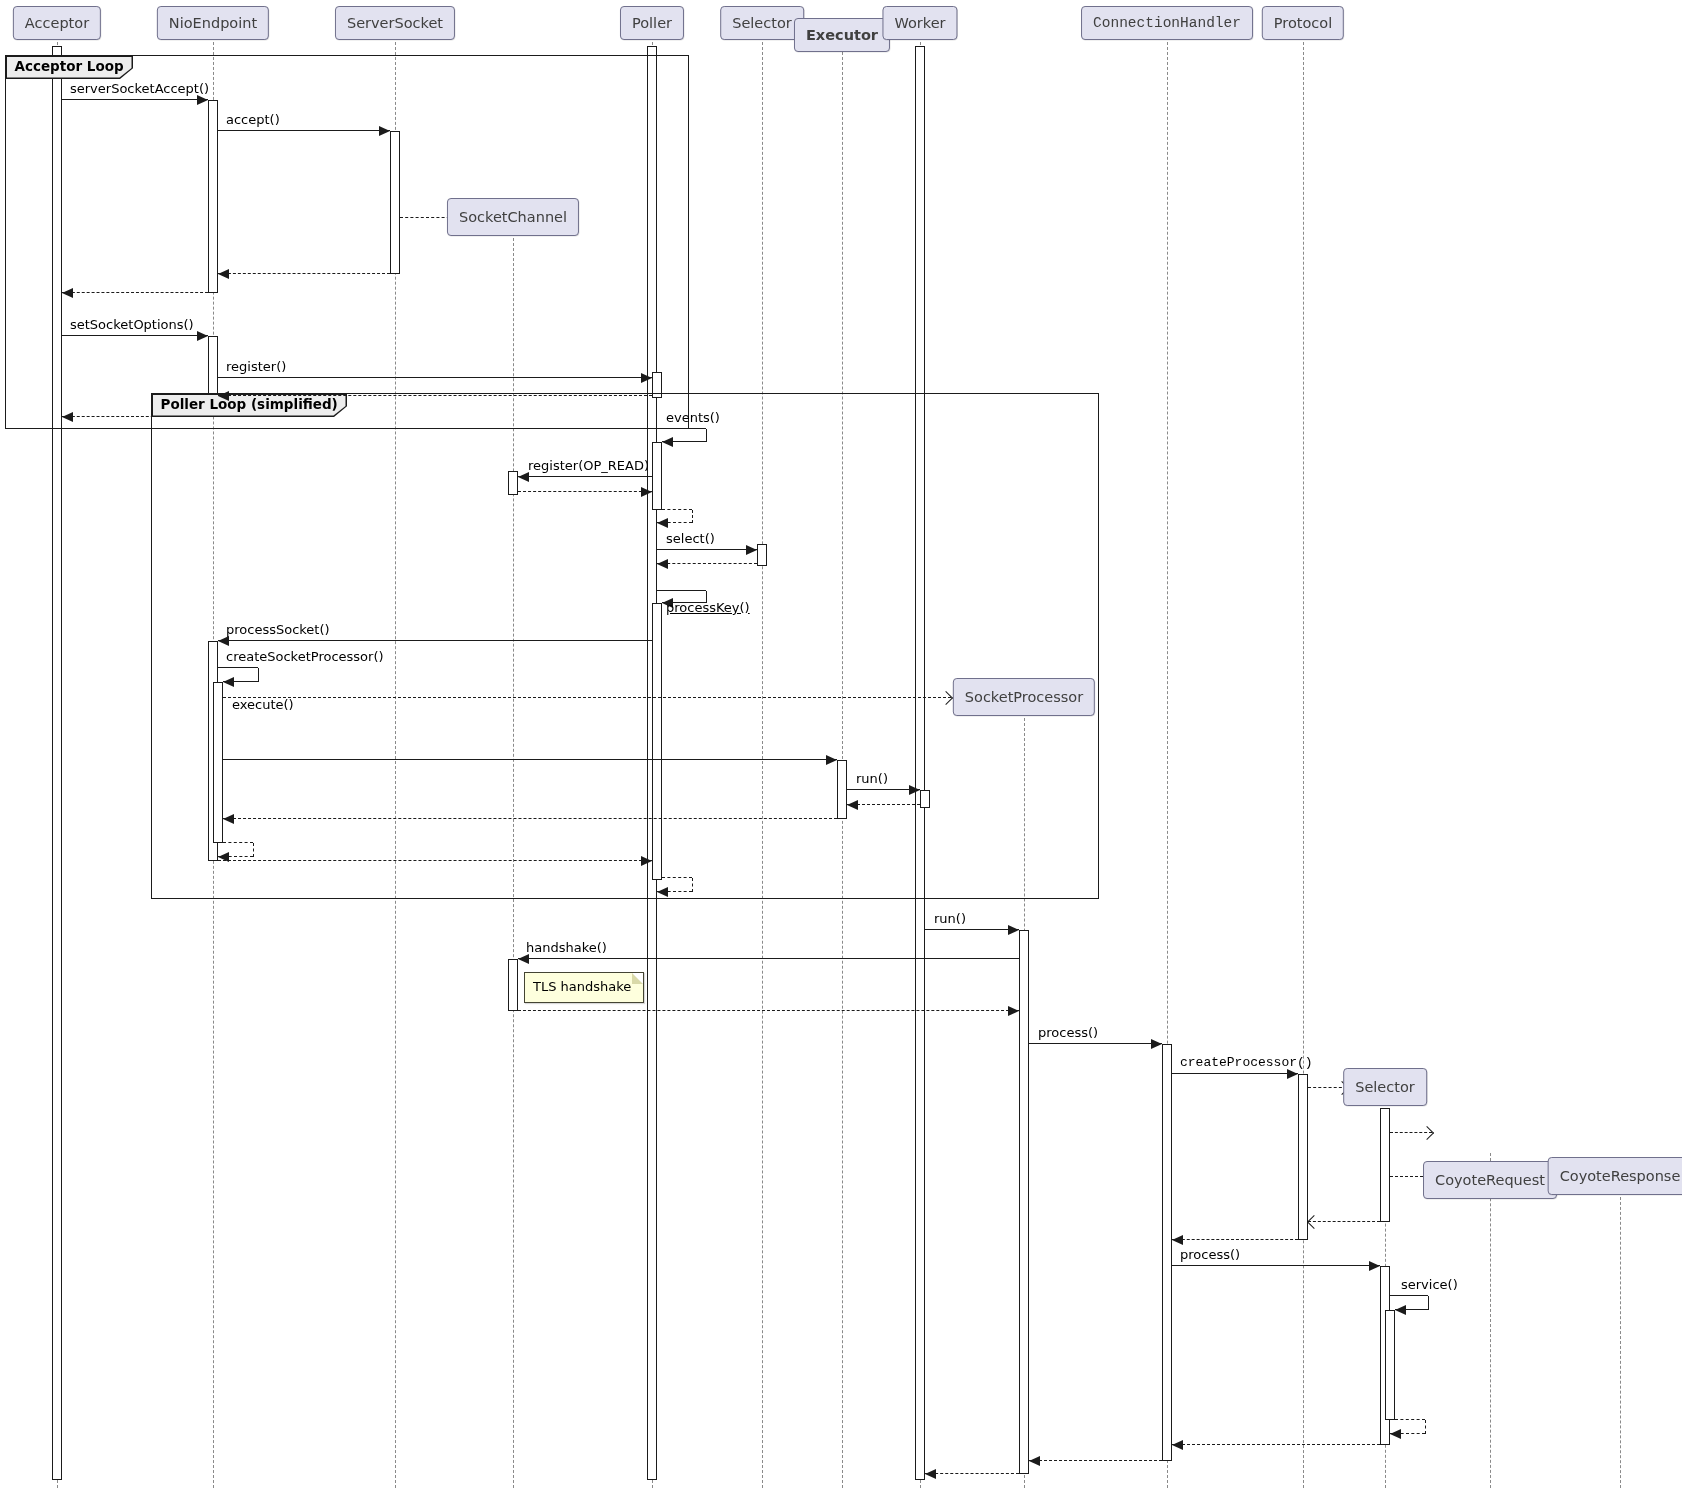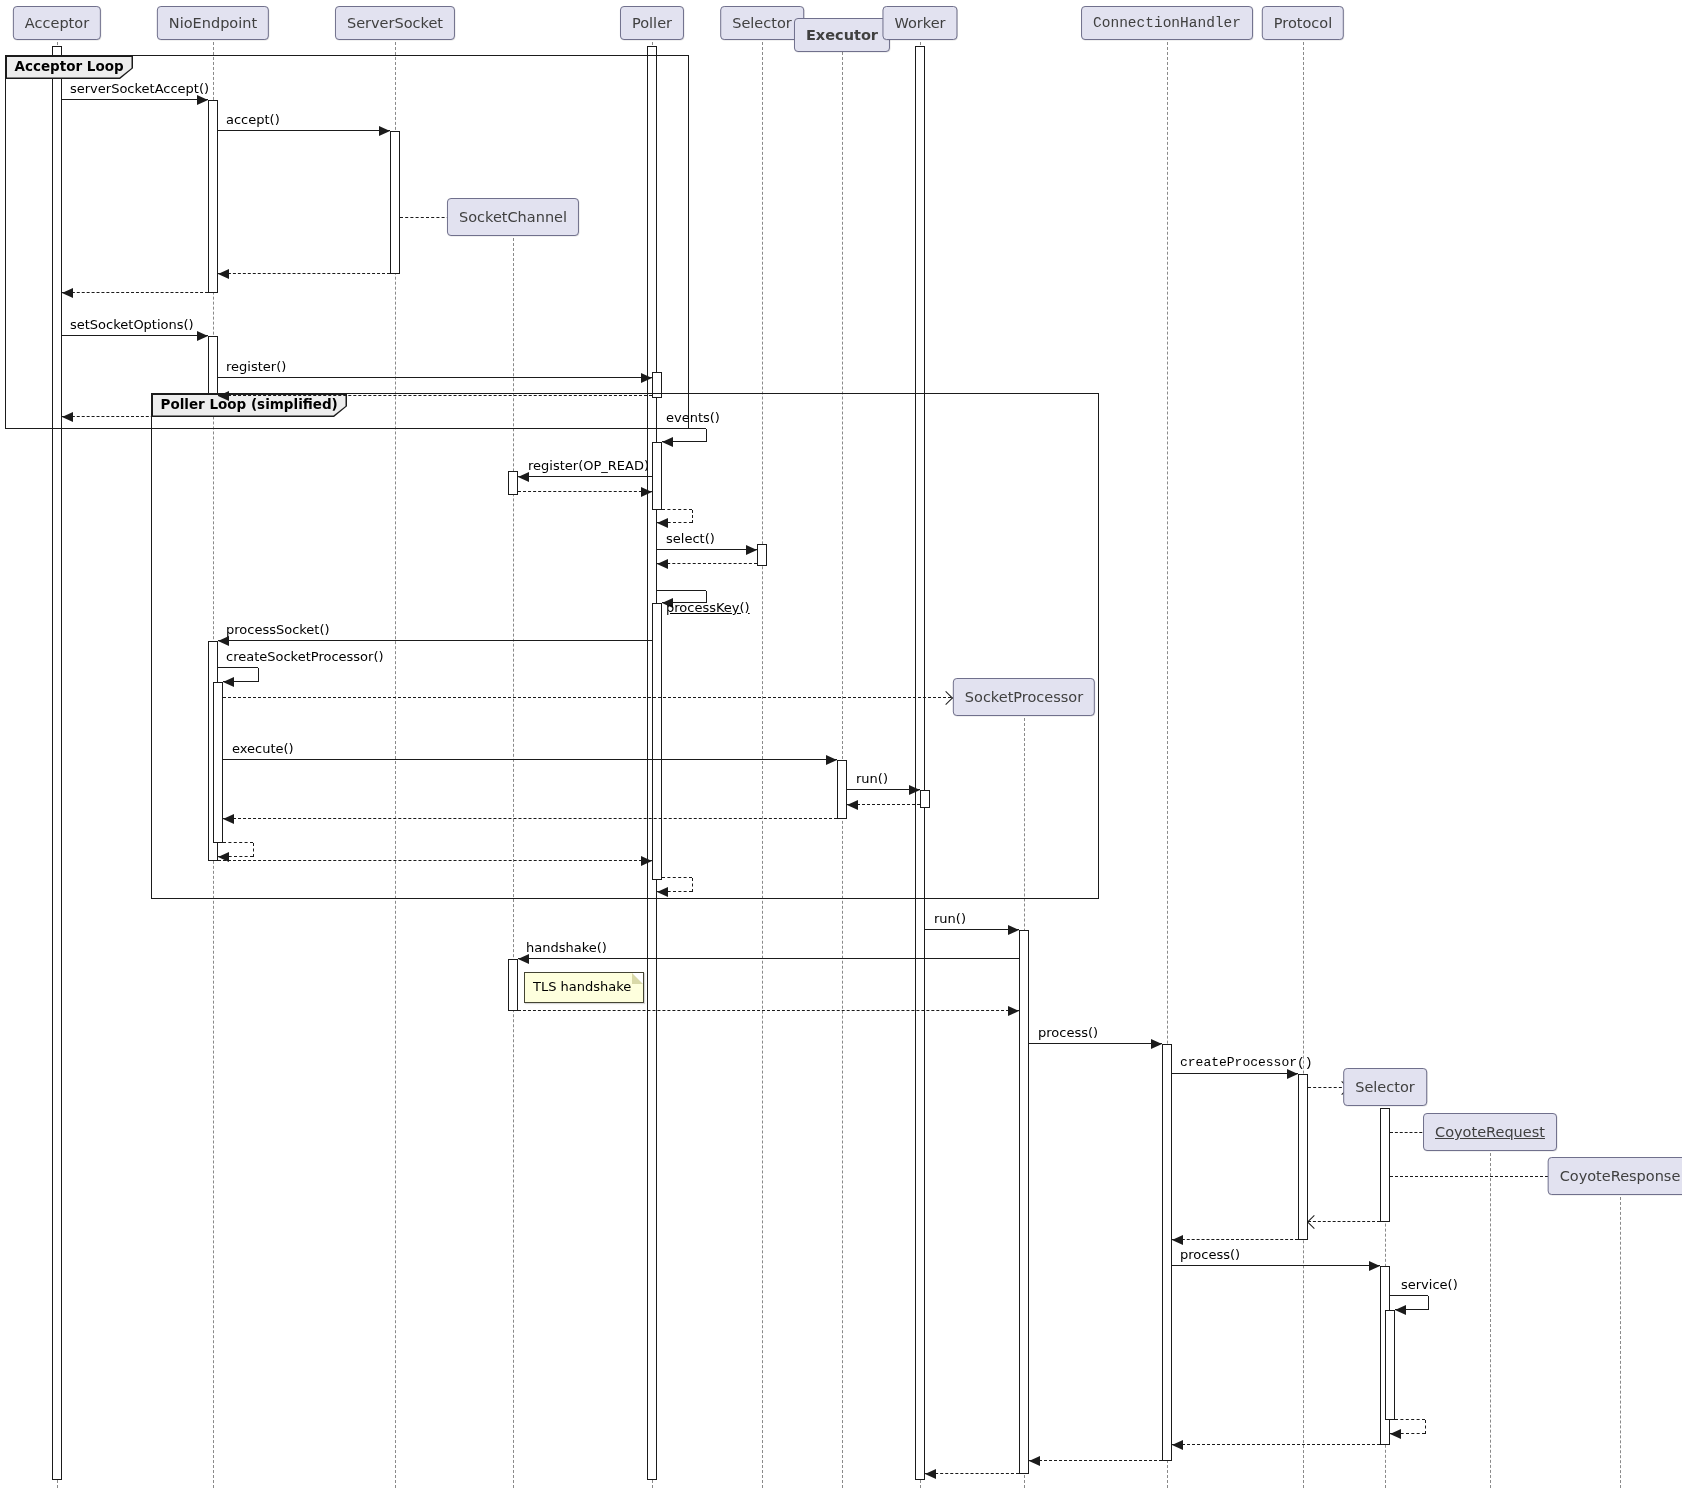--- a/index.html
+++ b/index.html
@@ -134,21 +134,21 @@
     <div class="msg-label" style="left: 226px; top: 622px;">processSocket()</div>
     <div class="msg-line h" style="left: 218px; top: 667px; width: 40px;"></div>
     <div class="msg-line v" style="left: 258px; top: 668px; height: 14px;"></div>
     <div class="msg-line h" style="left: 223px; top: 681px; width: 35px;"></div>
     <div class="head left" style="left: 223px; top: 676.5px;"></div>
     <div class="msg-label" style="left: 226px; top: 649px;">createSocketProcessor()</div>
     <div class="msg-line h dash" style="left: 223px; top: 697px; width: 728px;"></div>
     <div class="chev right" style="left: 941px; top: 693px;"></div>
     <div class="msg-line h" style="left: 223px; top: 759px; width: 614px;"></div>
     <div class="head right" style="left: 826px; top: 754.5px;"></div>
-    <div class="msg-label" style="left: 232px; top: 741px;">execute()</div>
+    <div class="msg-label" style="left: 232px; top: 697px;">execute()</div>
     <div class="msg-line h" style="left: 847px; top: 789px; width: 73px;"></div>
     <div class="head right" style="left: 909px; top: 784.5px;"></div>
     <div class="msg-label" style="left: 856px; top: 771px;">run()</div>
     <div class="msg-line h dash" style="left: 847px; top: 804px; width: 73px;"></div>
     <div class="head left" style="left: 847px; top: 799.5px;"></div>
     <div class="msg-line h dash" style="left: 223px; top: 818px; width: 614px;"></div>
     <div class="head left" style="left: 223px; top: 813.5px;"></div>
     <div class="msg-line dash h" style="left: 223px; top: 842px; width: 30px;"></div>
     <div class="msg-line dash v" style="left: 253px; top: 843px; height: 14px;"></div>
     <div class="msg-line dash h" style="left: 218px; top: 856px; width: 35px;"></div>
@@ -210,15 +210,15 @@
     <div class="participant" style="left: 395px; top: 6px;">ServerSocket</div>
     <div class="participant" style="left: 652px; top: 6px;">Poller</div>
     <div class="participant" style="left: 762px; top: 6px;">Selector</div>
     <div class="participant" style="left: 842px; top: 18px; font-weight: bold;">Executor</div>
     <div class="participant" style="left: 920px; top: 6px;">Worker</div>
     <div class="participant" style="left: 1167px; top: 6px; font-family: Liberation Mono, monospace;">ConnectionHandler</div>
     <div class="participant" style="left: 1303px; top: 6px;">Protocol</div>
     <div class="participant created" style="left: 513px; top: 198px;">SocketChannel</div>
     <div class="participant created" style="left: 1024px; top: 678px;">SocketProcessor</div>
     <div class="participant created" style="left: 1385px; top: 1068px;">Selector</div>
-    <div class="participant created" style="left: 1490px; top: 1113px; text-decoration: underline;">CoyoteRequest</div>
+    <div class="participant created" style="left: 1490px; top: 1161px;">CoyoteRequest</div>
     <div class="participant created" style="left: 1620px; top: 1157px;">CoyoteResponse</div>
   </div>
 
 </body></html>

